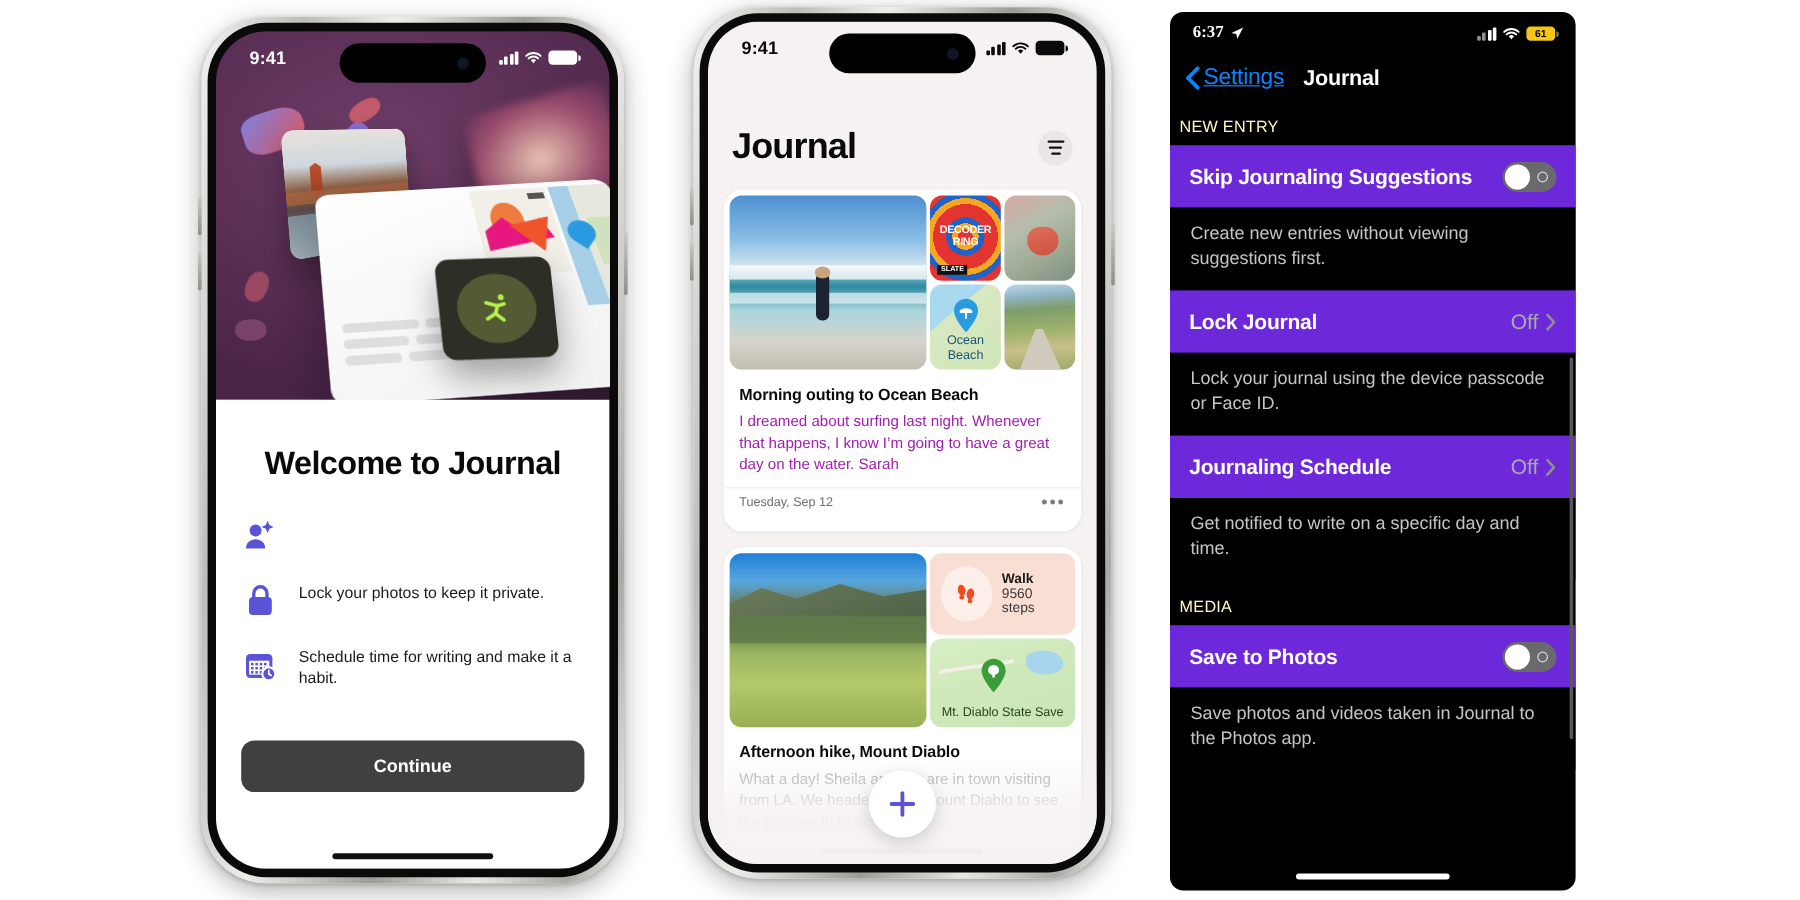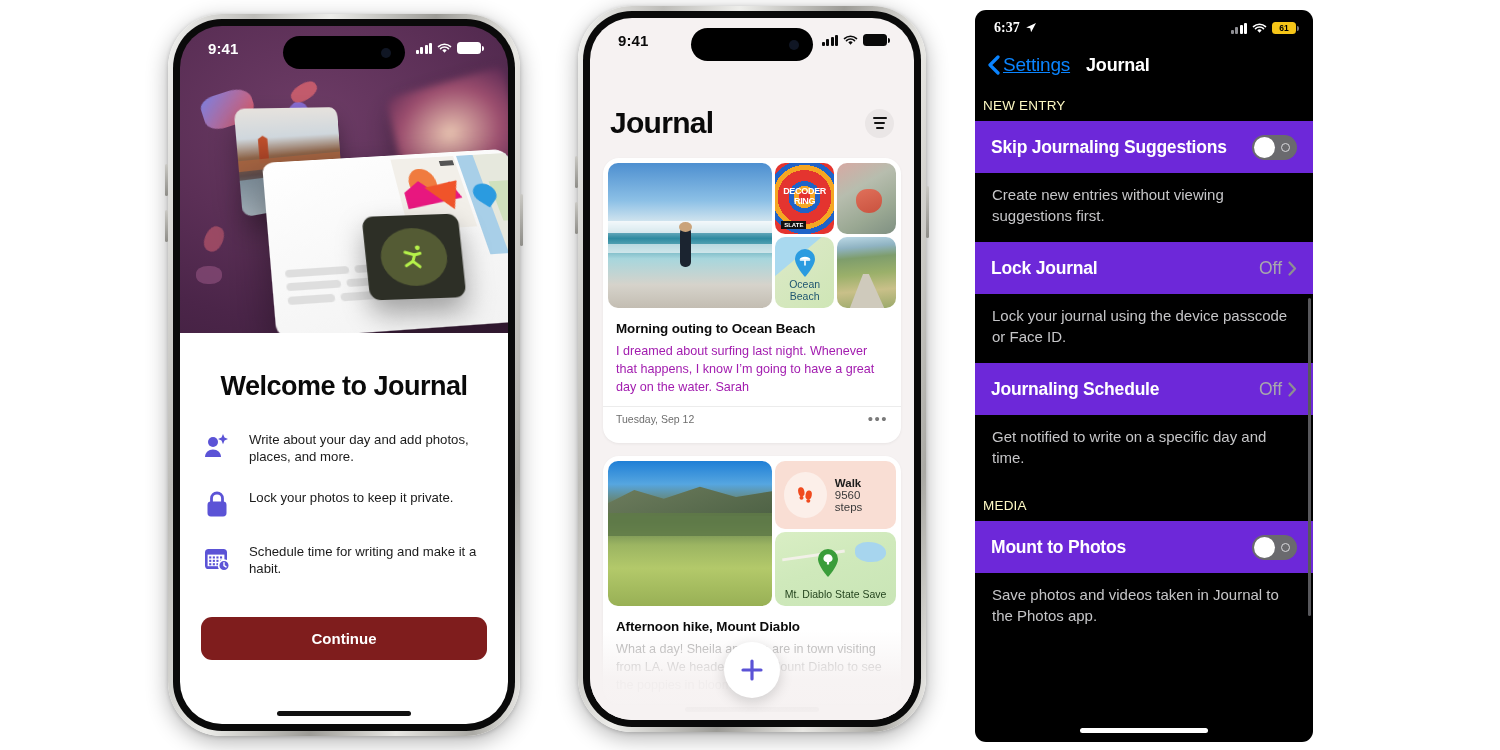--- a/index.html
+++ b/index.html
@@ -258,21 +258,20 @@
 
         <div class="feat-list">
           <div class="feat">
             <div class="feat-ico">
               <svg viewBox="0 0 30 30" width="30" height="30">
                 <circle cx="11" cy="11" r="5" fill="#5b53d6"></circle>
                 <path d="M3 26c0-4.6 3.6-7.6 8-7.6s8 3 8 7.6z" fill="#5b53d6"></path>
                 <path d="M21 3 l1.5 3.6 L26 8.1 l-3.5 1.5 L21 13.2 l-1.5-3.6 L16 8.1 l3.5-1.5z" fill="#5b53d6"></path>
               </svg>
             </div>
-            <div class="feat-txt">Write about your day and add photos, places, and more.</div>
           </div>
 
           <div class="feat">
             <div class="feat-ico">
               <svg viewBox="0 0 30 30" width="30" height="30">
                 <path d="M9.5 13V9.5a5.5 5.5 0 0 1 11 0V13" stroke="#5b53d6" stroke-width="2.8" fill="none"></path>
                 <rect x="5.5" y="12.5" width="19" height="15" rx="3.4" fill="#5b53d6"></rect>
               </svg>
             </div>
             <div class="feat-txt">Lock your photos to keep it private.</div>
@@ -297,21 +296,21 @@
                     <rect x="14.4" y="20.2" width="2.1" height="2.1"></rect>
                 </g>
                 <circle cx="22" cy="22.5" r="5.4" fill="#5b53d6" stroke="#fff" stroke-width="1.7"></circle>
                 <path d="M22 19.6v3l2 1.3" stroke="#fff" stroke-width="1.4" fill="none" stroke-linecap="round"></path>
               </svg>
             </div>
             <div class="feat-txt">Schedule time for writing and make it a habit.</div>
           </div>
         </div>
 
-        <button class="continue-btn" style="background:#7f1d1d;text-align:right;">Continue</button>
+        <button class="continue-btn" style="background:#404040;text-align:right;">Continue</button>
       </div>
 
       <div class="home-ind" style="background:#111;"></div>
     </div>
   </div>
 </div>
 
 <div class="phone-frame" style="left:578px; top:6px; width:348px; height:726px;">
   <div class="side-btn" style="left:-3px;top:150px;width:3px;height:32px;"></div>
   <div class="side-btn" style="left:-3px;top:196px;width:3px;height:32px;"></div>
@@ -516,21 +515,21 @@
       <svg width="9" height="15" viewBox="0 0 9 15">
           <path d="M1.5 1.5 7 7.5l-5.5 6" stroke="#8e8e93" stroke-width="2.2" fill="none" stroke-linecap="round" stroke-linejoin="round"></path>
         </svg>
     </div>
   </div>
   <div class="p3-desc">Get notified to write on a specific day and time.</div>
 
   <div class="p3-section-hd">MEDIA</div>
 
   <div class="p3-row">
-    <div class="p3-row-label">Mount to Photos</div>
+    <div class="p3-row-label">Save to Photos</div>
     <div class="toggle">
       <div class="toggle-knob"></div>
         <div class="toggle-o"></div>
     </div>
   </div>
   <div class="p3-desc">Save photos and videos taken in Journal to the Photos app.</div>
 
   <div class="p3-scroll"></div>
   <div class="p3-home"></div>
 </div>

